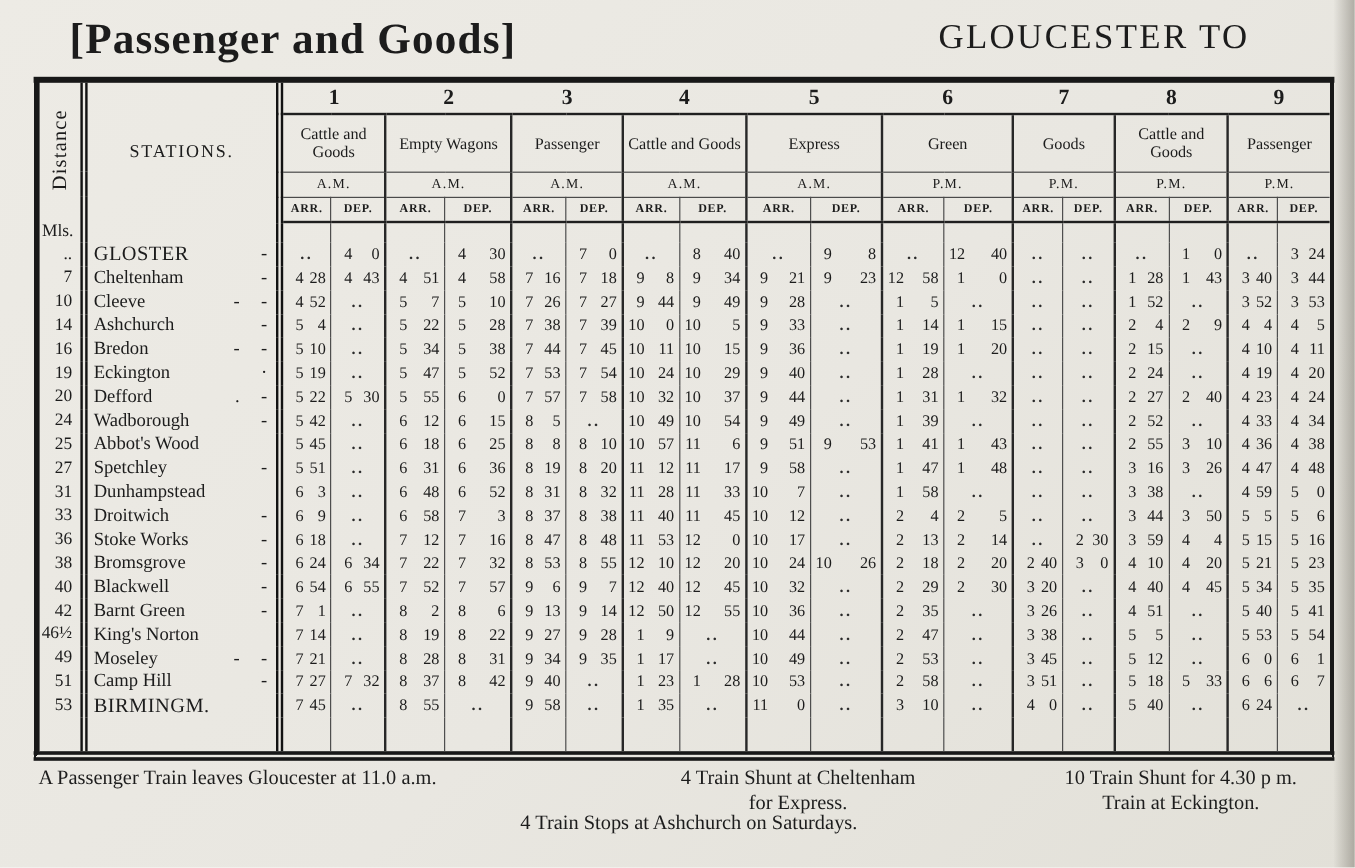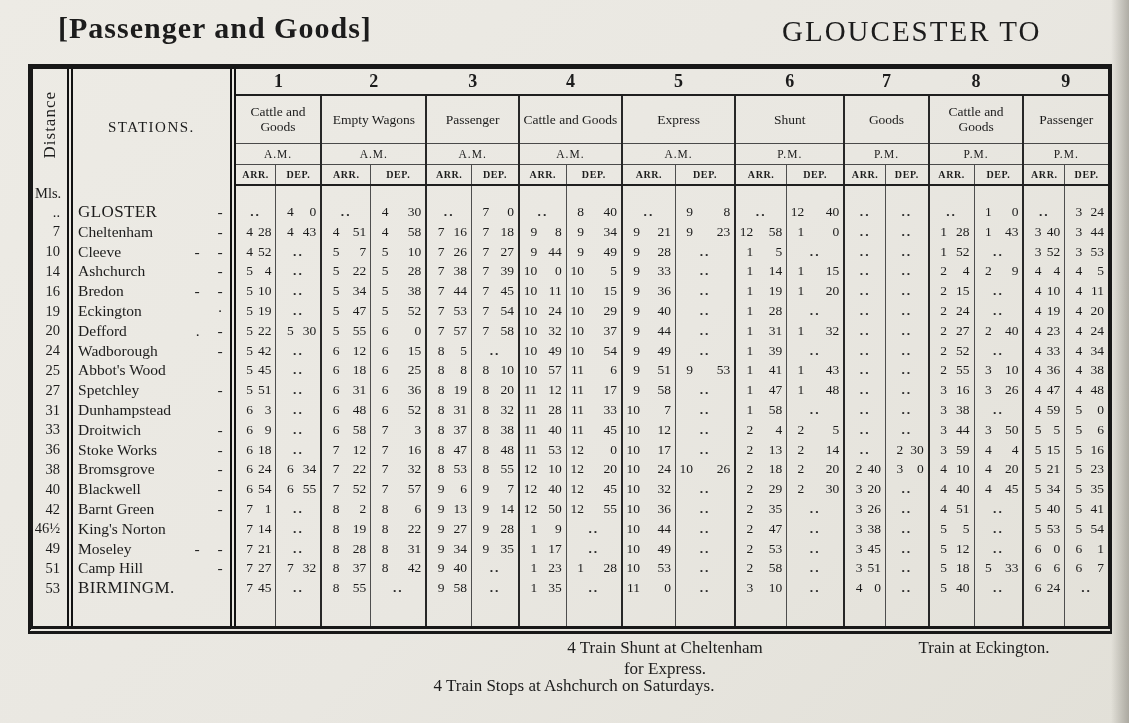--- a/index.html
+++ b/index.html
@@ -5,21 +5,21 @@
   html,body { margin:0; padding:0; }
   body {
     width:1129px; height:723px; position:relative; overflow:hidden;
     background: linear-gradient(135deg,#edebe5 0%, #e9e7e1 55%, #e2e0d8 100%);
     font-family:"Liberation Serif","DejaVu Serif",serif;
     color:#1c1c1c;
   }
   .edge-shadow { position:absolute; right:0; top:0; width:18px; height:100%;
     background:linear-gradient(to right, rgba(105,102,92,0) 0%, rgba(105,102,92,0.45) 100%); }
 
-  .title-left { position:absolute; left:58px; top:11px; font-size:30px; font-weight:bold; letter-spacing:1px; }
+  .title-left { position:absolute; left:58px; top:11px; font-size:36px; font-weight:bold; letter-spacing:1px; }
   .title-right { position:absolute; left:782px; top:15px; font-size:29px; font-weight:normal; letter-spacing:2px; }
 
   .frame { position:absolute; left:28px; top:64px; width:1084px; height:570px; box-sizing:border-box;
     border-left:5px solid #181818; border-right:4px solid #181818;
     border-top:5px solid #181818; border-bottom:8px double #181818; }
 
   table { border-collapse:collapse; table-layout:fixed; width:100%; height:100%; }
   th,td { padding:0; margin:0; overflow:hidden; white-space:nowrap; }
   thead th { font-weight:normal; vertical-align:middle; text-align:center; }
 
@@ -104,21 +104,21 @@
           <th class="num" colspan="2">7</th>
           <th class="num" colspan="2">8</th>
           <th class="num" colspan="2">9</th>
         </tr>
         <tr class="hr2">
           <th class="tname" colspan="2">Cattle and Goods</th>
           <th class="tname cb" colspan="2">Empty Wagons</th>
           <th class="tname cb" colspan="2">Passenger</th>
           <th class="tname cb" colspan="2">Cattle and Goods</th>
           <th class="tname cb" colspan="2">Express</th>
-          <th class="tname cb" colspan="2">Shunt</th>
+          <th class="tname cb" colspan="2">Green</th>
           <th class="tname cb" colspan="2">Goods</th>
           <th class="tname cb" colspan="2">Cattle and Goods</th>
           <th class="tname cb" colspan="2">Passenger</th>
         </tr>
         <tr class="hr3">
           <th class="period" colspan="2">A.M.</th>
           <th class="period cb" colspan="2">A.M.</th>
           <th class="period cb" colspan="2">A.M.</th>
           <th class="period cb" colspan="2">A.M.</th>
           <th class="period cb" colspan="2">A.M.</th>
@@ -2052,23 +2052,25 @@
           <td class="cb"></td>
           <td class="sb"></td>
           <td class="cb"></td>
           <td class="sb"></td>
         </tr>
       </tbody>
   </table>
 </div>
 
 <div class="note note-a">
+  <div class="l1">A Passenger Train leaves Gloucester at 11.0 a.m.</div>
 </div>
 <div class="note note-4">
   <div>4 Train Shunt at Cheltenham</div>
   <div>for Express.</div>
 </div>
 <div class="note note-10">
+  <div>10 Train Shunt for 4.30 p m.</div>
   <div>Train at Eckington.</div>
 </div>
 <div class="note-5">4 Train Stops at Ashchurch on Saturdays.</div>
 
 <div class="edge-shadow"></div>
 
 </body></html>

